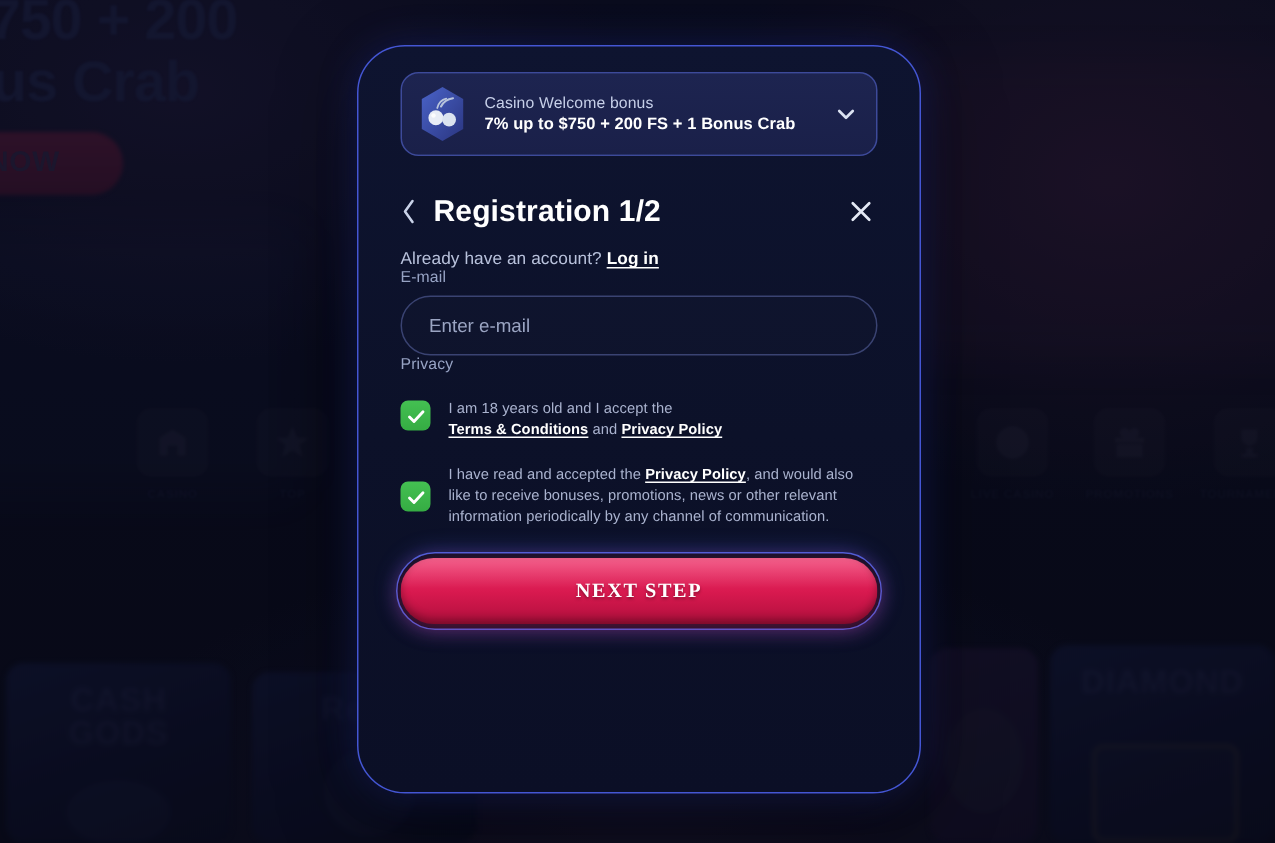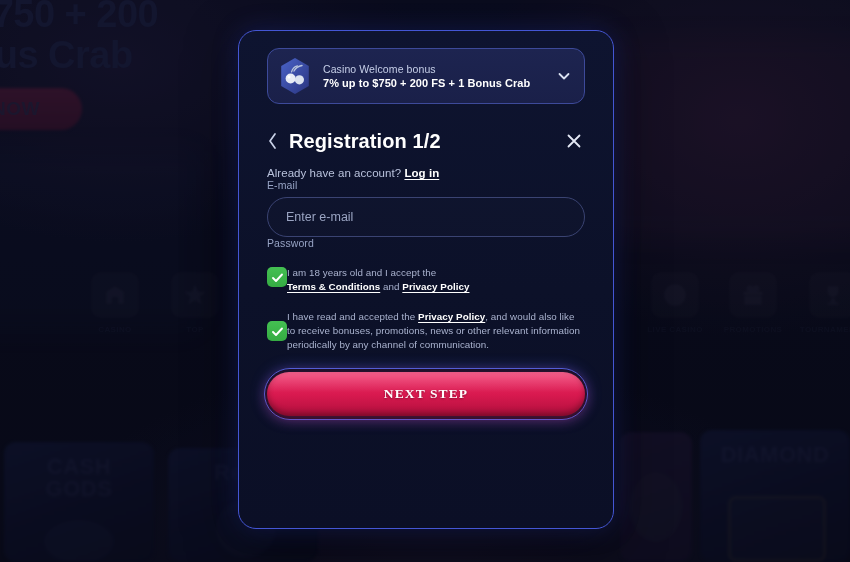--- a/index.html
+++ b/index.html
@@ -84,21 +84,21 @@
     filter:blur(14px);
   }
 
   
   .dim { position:absolute; inset:0; background:rgba(6,8,20,0.42); }
 
   
   .modal {
     position:absolute;
     left:238px; top:30px; width:376px; height:499px;
-    border-radius:18px;
+    border-radius:32px;
     background:linear-gradient(180deg,#0e1430 0%,#0c1129 52%,#0b0f26 100%);
     border:1px solid #4456d4;
     box-shadow:0 0 26px rgba(40,60,190,0.30), 0 14px 50px rgba(0,0,0,0.55);
     padding:17px 28px 0 28px;
   }
 
   
   .bonus-banner {
     display:flex; align-items:center; gap:11px;
     height:56px; padding:0 12px 0 10px;
@@ -176,21 +176,21 @@
   }
   .finput input::placeholder { color:#9aa4c2; }
   .eye-btn {
     width:16px; height:16px; flex:none; cursor:pointer;
     display:flex; align-items:center; justify-content:center;
   }
   .eye-btn svg { width:15px; height:15px; }
 
   
   .cbox-row {
-    display:flex; align-items:flex-start; 
+    display:flex; align-items:flex-start; gap:12px;
     margin-top:17px;
   }
   .cbox-row.second { align-items:center; margin-top:16px; }
   .cbox {
     width:20px; height:20px; flex:none; border-radius:5px;
     background:linear-gradient(180deg,#44c052 0%,#35ac43 100%);
     display:flex; align-items:center; justify-content:center;
     cursor:pointer; margin-top:1px;
   }
   .cbox svg { width:13px; height:13px; }
@@ -355,21 +355,21 @@
   </div>
 
   <div class="field">
     <div class="flabel">E-mail</div>
     <div class="finput">
       <input type="text" placeholder="Enter e-mail" style="">
     </div>
   </div>
 
   <div class="field">
-    <div class="flabel">Password</div>
+    <div class="flabel">Privacy</div>
   </div>
 
   <div class="cbox-row">
     <div class="cbox">
       <svg viewBox="0 0 13 13">
           <path d="M2 7l3 3 6-6.5" stroke="#ffffff" stroke-width="1.9" fill="none" stroke-linecap="round" stroke-linejoin="round"></path>
         </svg>
     </div>
     <div class="cbox-text">
       <span>I am 18 years old and I accept the</span><br>

